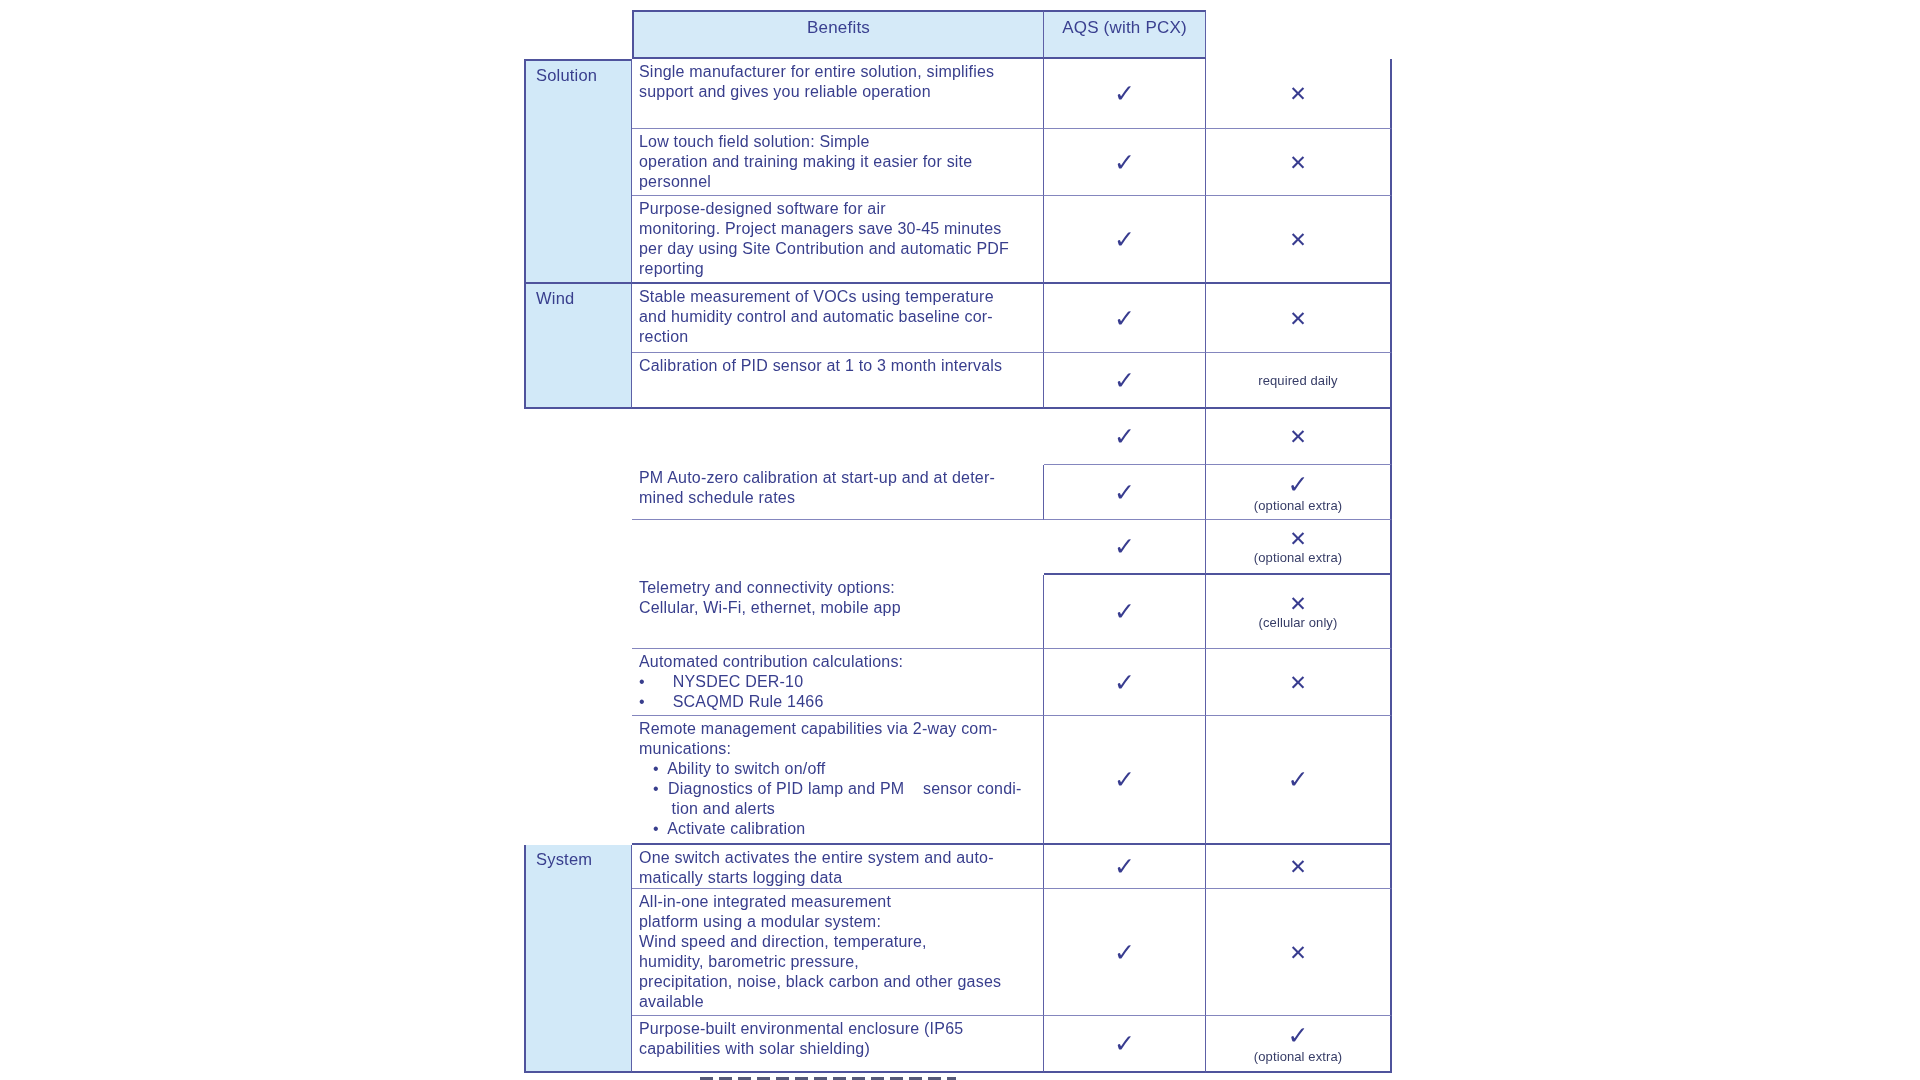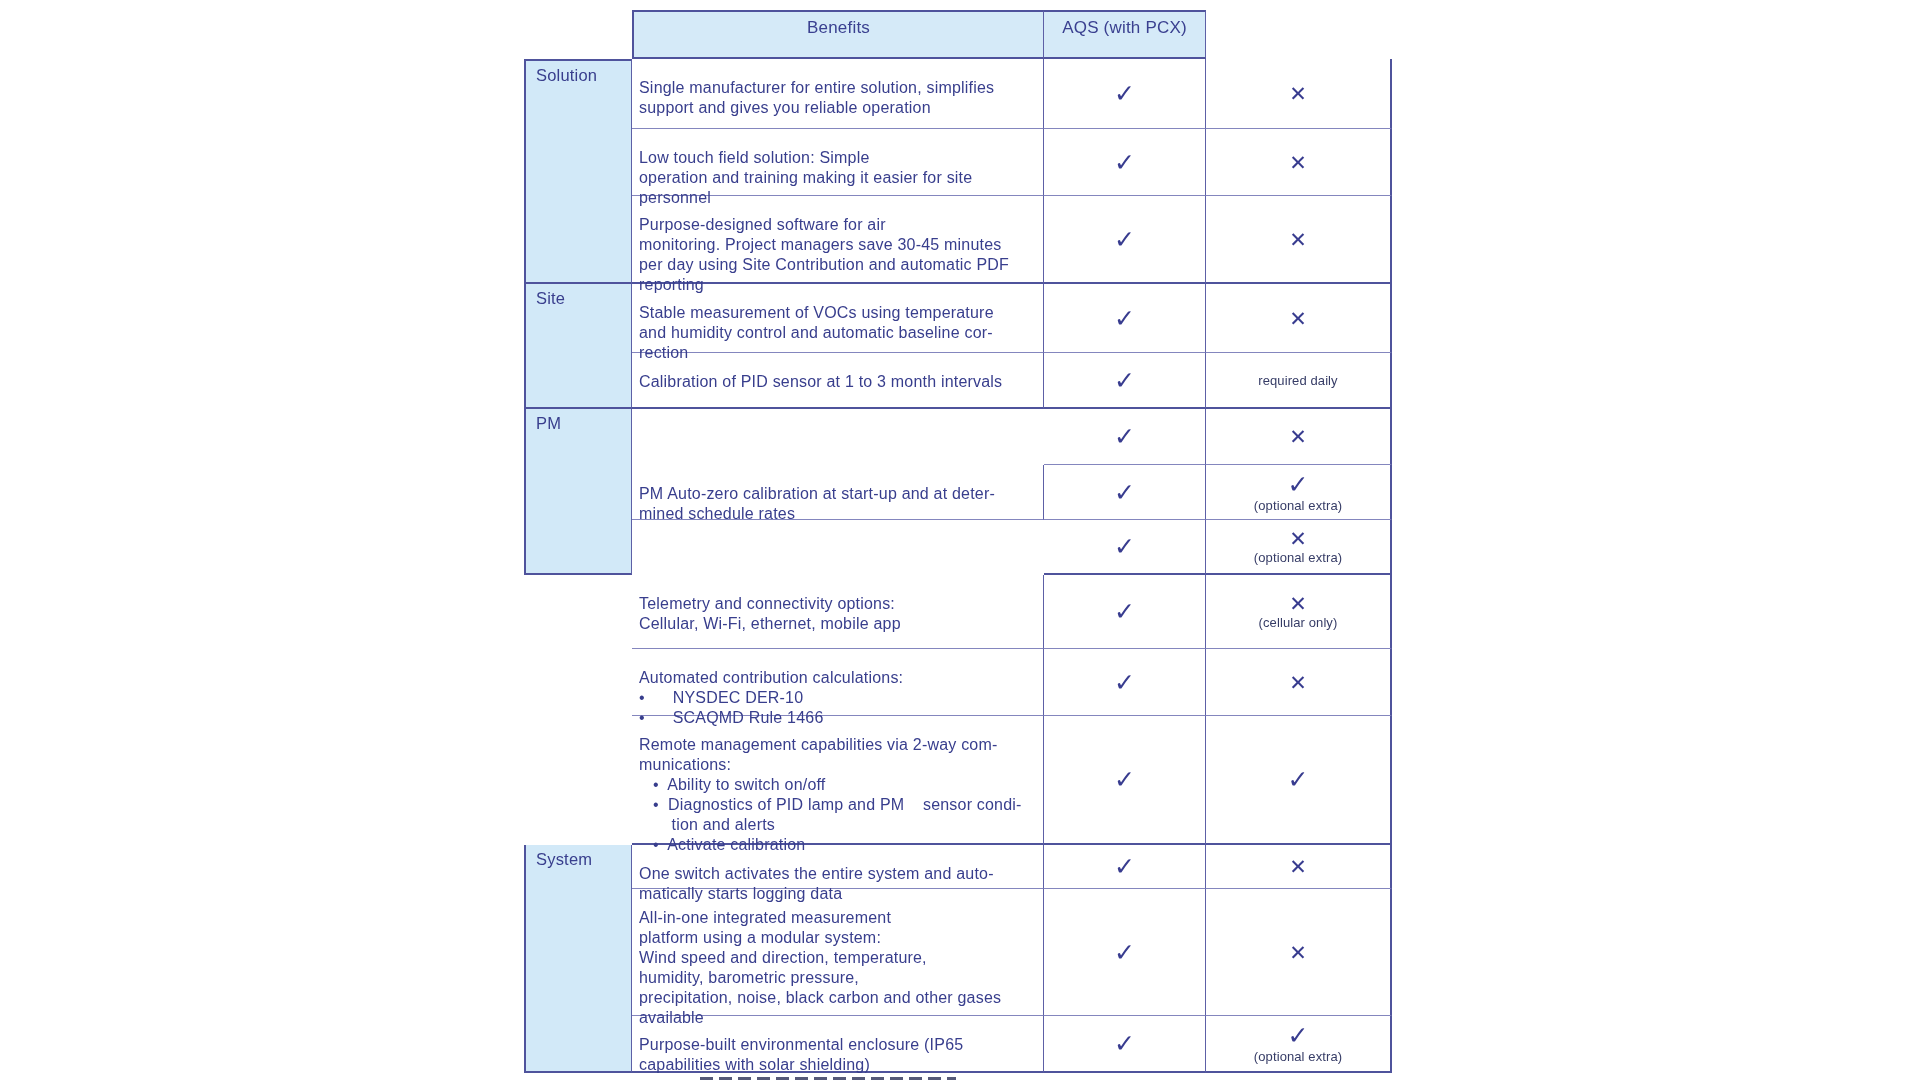--- a/index.html
+++ b/index.html
@@ -42,21 +42,21 @@
     border-left:2px solid var(--strong);
     border-right:1.5px solid var(--vline);
     border-bottom:2px solid var(--strong);
     padding:4px 6px 0 10px;font-size:16.5px;line-height:21px;color:var(--txt);
     white-space:pre-line;letter-spacing:.2px;
   }
   .cat.top{border-top:2px solid var(--strong);}
   .bn{
     border-right:1.5px solid var(--vline);
     border-bottom:1px solid var(--rline);
-    padding:19px 8px 0 7px;font-size:16px;line-height:20px;color:var(--txt);
+    padding:3px 8px 0 7px;font-size:16px;line-height:20px;color:var(--txt);
     white-space:pre-wrap;letter-spacing:.2px;
   }
   .mk{
     border-right:1.5px solid var(--vline);
     border-bottom:1px solid var(--rline);
     display:flex;flex-direction:column;align-items:center;justify-content:center;
     color:var(--mark);
   }
   .sec{border-bottom:2px solid var(--strong);}
   .last-col{border-right:2px solid var(--strong);}
@@ -72,22 +72,21 @@
 <body>
 
 <div class="stage">
   <div class="tbl">
 
     <div class="corner" style="grid-area:1/1/2/2"></div>
     <div class="hd first" style="grid-area:1/2/2/3">Benefits</div>
     <div class="hd" style="grid-area:1/3/2/4">AQS (with PCX)</div>
 
     <div class="cat top" style="grid-area:2/1/5/2">Solution</div>
-    <div class="cat" style="grid-area:5/1/7/2">Site</div>
-    <div class="cat" style="grid-area:7/1/10/2">PM</div>
+    <div class="cat" style="grid-area:5/1/7/2">Wind</div>
     <div class="cat" style="grid-area:13/1/16/2">System</div>
 
     <div class="bn" style="grid-area:2/2/3/3">Single manufacturer for entire solution, simplifies
 support and gives you reliable operation</div>
     <div class="mk" style="grid-area:2/3/3/4">
         <span class="check">✓</span>
       </div>
     <div class="mk last-col" style="grid-area:2/4/3/5">
         <span class="cross">✕</span>
       </div>

